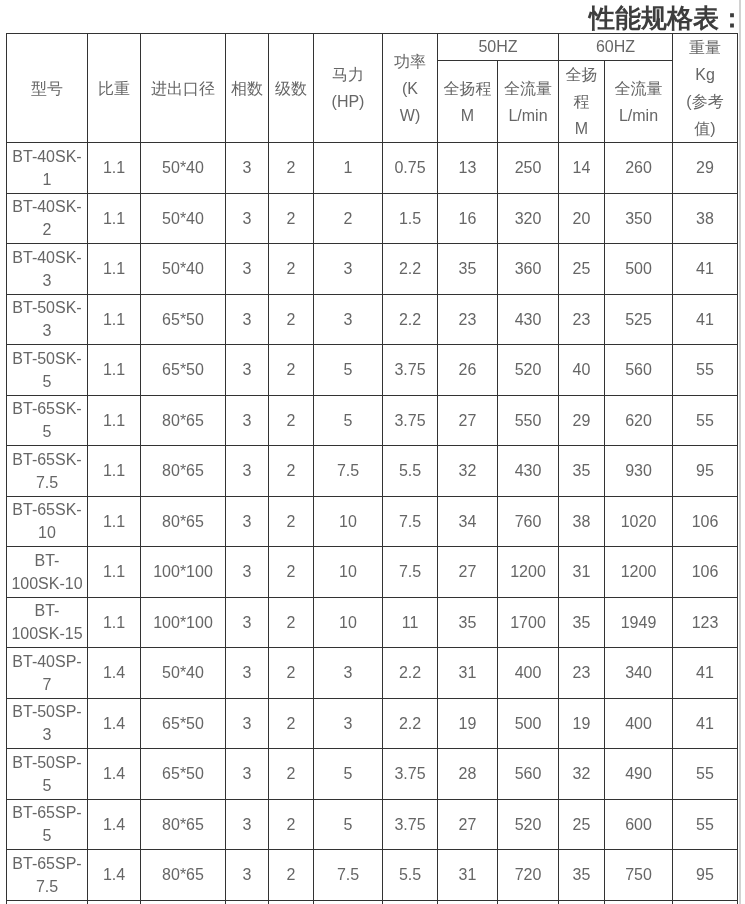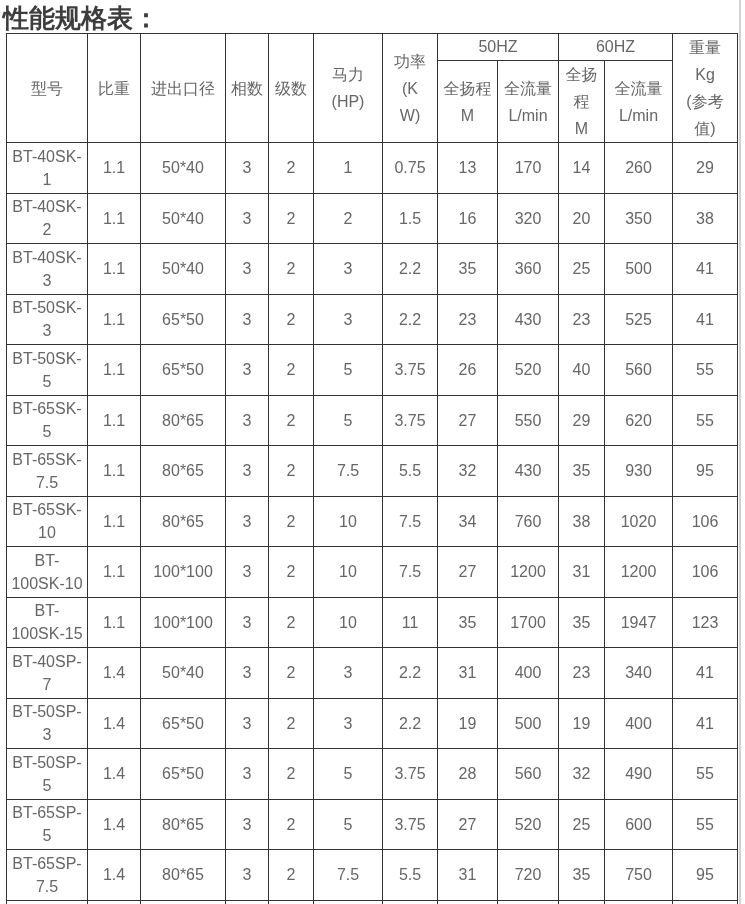--- a/index.html
+++ b/index.html
@@ -19,20 +19,21 @@
     background: var(--page_bg);
     font-family: "Liberation Sans", "DejaVu Sans", sans-serif;
   }
   .title {
     margin: 5px 0 2px 3px;
     font-size: 26px;
     line-height: 26px;
     font-weight: bold;
     color: var(--title_text);
     letter-spacing: 0px;
+    text-align: right;
   }
   table.spec-table {
     border-collapse: collapse;
     table-layout: fixed;
     width: 731px;
     margin-left: 6px;
   }
   .spec-table th, .spec-table td {
     border: 1px solid var(--border);
     color: var(--cell_text);
@@ -115,21 +116,21 @@
         <tr class="data-row">
           <td>BT-40SK-
 1</td>
           <td>1.1</td>
           <td>50*40</td>
           <td>3</td>
           <td>2</td>
           <td>1</td>
           <td>0.75</td>
           <td>13</td>
-          <td>170</td>
+          <td>250</td>
           <td>14</td>
           <td>260</td>
           <td>29</td>
         </tr>
         <tr class="data-row">
           <td>BT-40SK-
 2</td>
           <td>1.1</td>
           <td>50*40</td>
           <td>3</td>
@@ -252,21 +253,21 @@
 100SK-15</td>
           <td>1.1</td>
           <td>100*100</td>
           <td>3</td>
           <td>2</td>
           <td>10</td>
           <td>11</td>
           <td>35</td>
           <td>1700</td>
           <td>35</td>
-          <td>1947</td>
+          <td>1949</td>
           <td>123</td>
         </tr>
         <tr class="data-row">
           <td>BT-40SP-
 7</td>
           <td>1.4</td>
           <td>50*40</td>
           <td>3</td>
           <td>2</td>
           <td>3</td>

